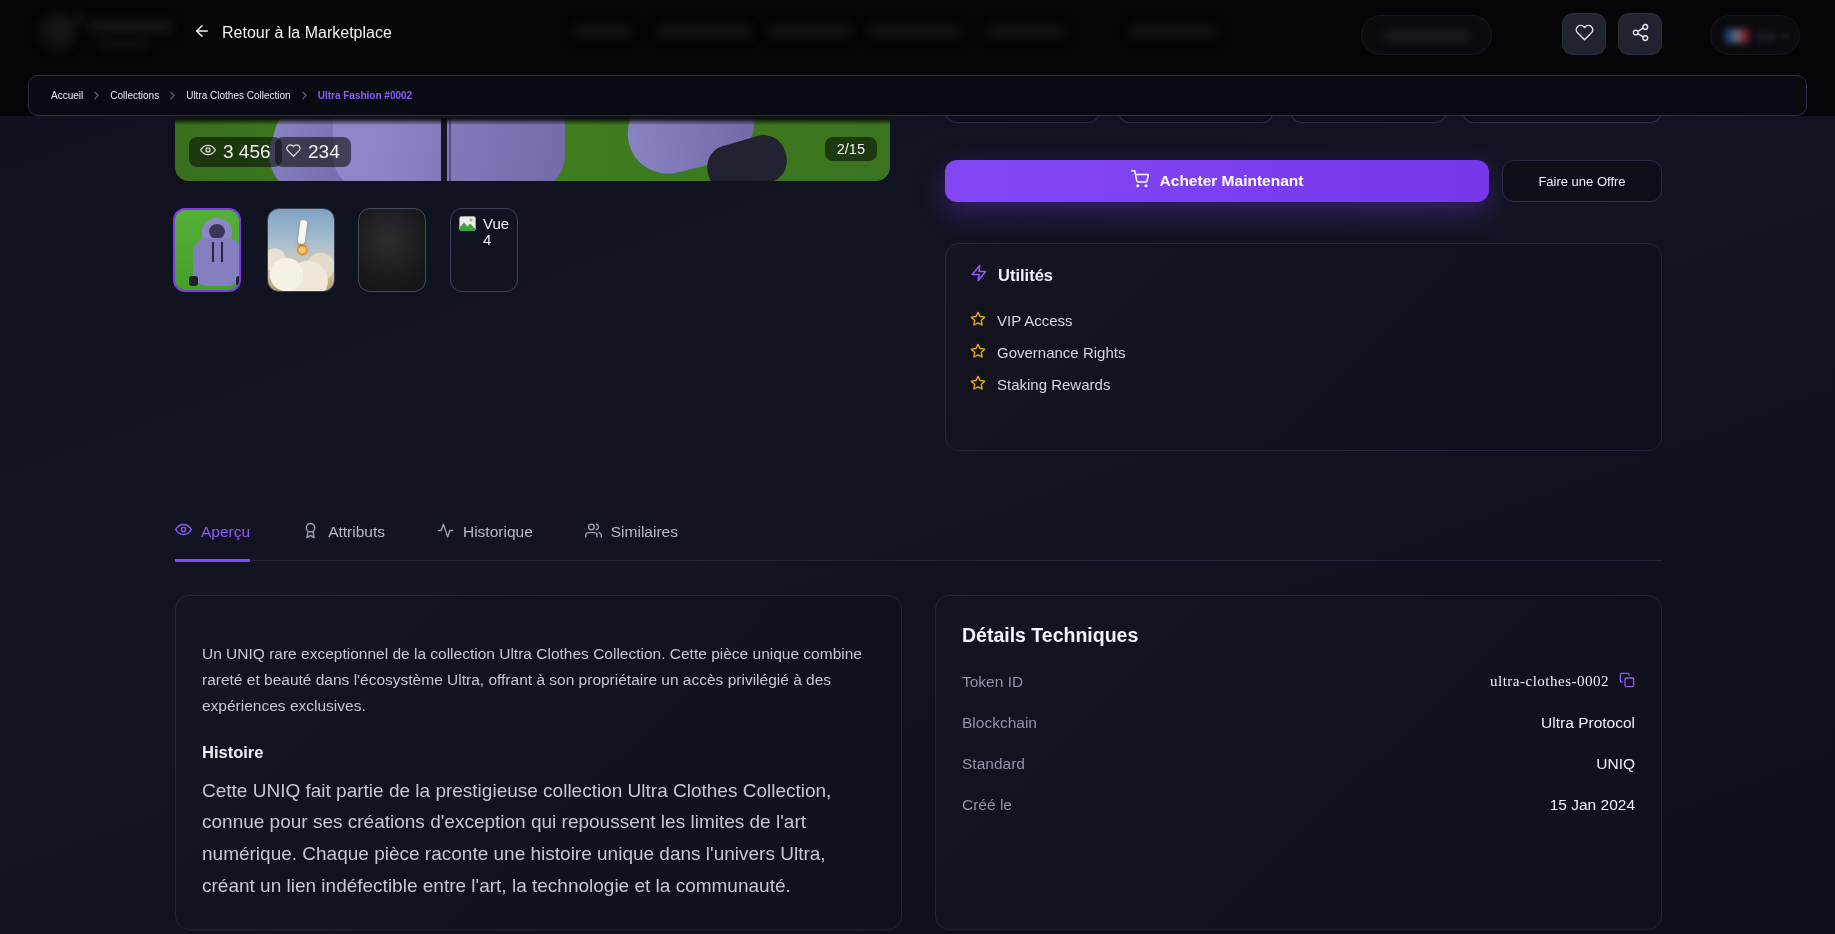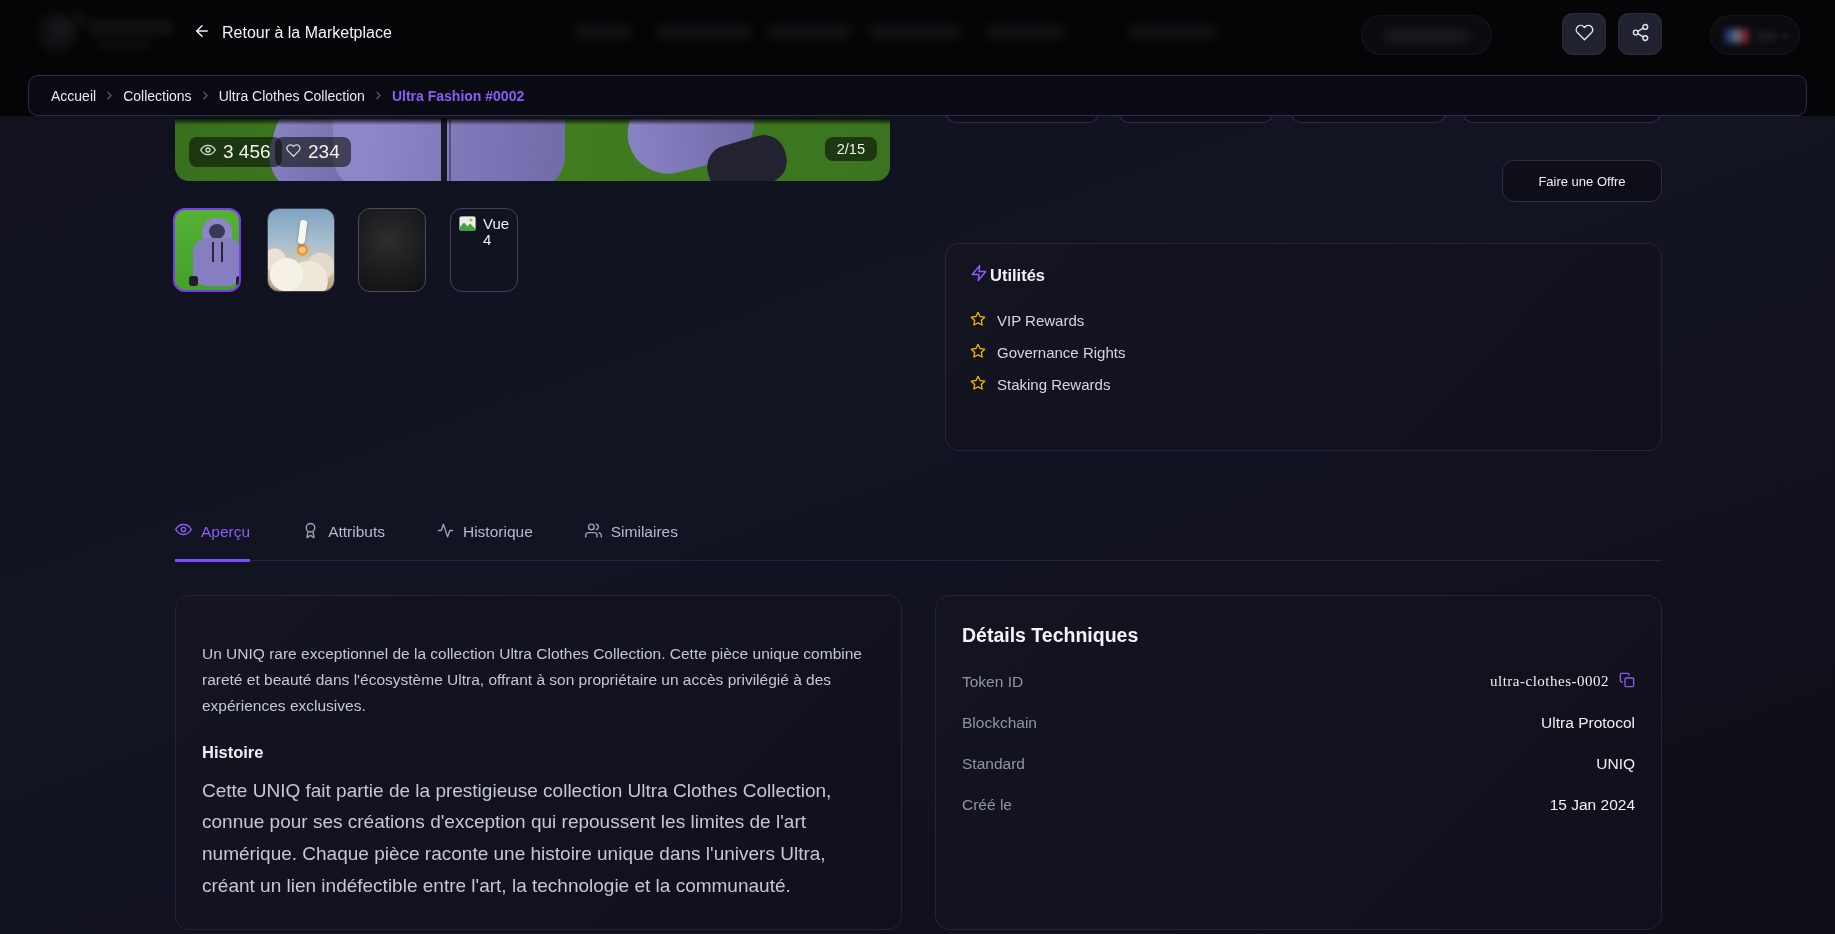--- a/index.html
+++ b/index.html
@@ -31,21 +31,21 @@
   .icon-btn svg{ stroke:#dfe2ee; }
   .flag-pill{ left:1710px; top:15px; width:90px; height:40px; }
   .flag-pill .flag{ position:absolute; left:14px; top:13px; width:24px; height:14px; border-radius:2px; filter:blur(3px);
                     background:linear-gradient(90deg,#26407a 0 33%,#6b6b74 33% 66%,#7b2430 66% 100%);}
   .flag-pill .bar{ position:absolute; left:44px; top:16px; width:22px; height:9px; background:#1a1a21; border-radius:3px; filter:blur(3px);}
   .flag-pill .caret{ position:absolute; right:10px; top:17px; width:8px; height:6px; background:#17171d; filter:blur(2px);}
 
   
   .crumbbar{ position:absolute; left:28px; top:75px; width:1779px; height:41px; z-index:5;
              background:#0a0a12; border:1px solid #2d2e4f; border-radius:10px;
-             display:flex; align-items:center; padding:0 22px; gap:7px; font-size:14px;}
+             display:flex; align-items:center; padding:0 22px; gap:7px; font-size:10px;}
   .crumb{ color:#e7e9f2; cursor:pointer; }
   .crumb-sep svg{ stroke:#565b74; display:block; }
   .crumb-current{ color:#8b5cf6; font-weight:bold; }
 
   
   .stub{ position:absolute; top:92px; height:31px; z-index:4; background:#0d0e19;
          border:1px solid #2a2b48; border-top:none; border-radius:0 0 12px 12px;}
 
   
   .viewer{ position:absolute; left:175px; top:118px; width:715px; height:63px; z-index:5;
@@ -107,21 +107,21 @@
   .buy-btn svg{ stroke:#fff; }
   .offer-btn{ position:absolute; left:1502px; top:160px; width:160px; height:42px; z-index:5;
               background:#0d0e18; border:1px solid #2b2c45; border-radius:12px; cursor:pointer;
               color:#eef0f8; font-size:13px; font-family:"Liberation Sans",sans-serif;
               display:flex; align-items:center; justify-content:center;}
 
   
   .panel{ position:absolute; background:linear-gradient(135deg,#13141f 0%,#0f101b 100%);
           border:1px solid #23243c; border-radius:14px; z-index:5;}
   .utilities{ left:945px; top:243px; width:717px; height:208px; padding:20px 24px;}
-  .util-title-row{ display:flex; align-items:center; gap:2px; }
+  .util-title-row{ display:flex; align-items:center; gap:10px; }
   .util-title{ font-size:16.5px; font-weight:bold; color:#f0f1f8;}
   .util-list{ margin-top:18px; }
   .util-item{ display:flex; align-items:center; gap:11px; height:32px; color:#d4d7e3; font-size:15px;}
   .util-item svg{ stroke:#eab308; flex:none;}
 
   
   .tabbar{ position:absolute; left:175px; top:519px; width:1487px; height:42px; z-index:5;
            display:flex; gap:52px; border-bottom:1px solid #242538;}
   .tab{ display:flex; align-items:center; gap:9px; font-size:15.5px; color:#b5bac9;
         padding-bottom:15px; cursor:pointer; }
@@ -281,39 +281,49 @@
     <span>
       <svg width="17" height="15" viewBox="0 0 17 15">
           <rect x="0.5" y="0.5" width="16" height="14" rx="2" fill="#ececec" stroke="#9a9a9a"></rect>
           <path d="M1 11l4-4.5 3.5 4 2.5-3 5 5v1.5a1 1 0 0 1-1 1H2a1 1 0 0 1-1-1z" fill="#3fa344"></path>
           <circle cx="12" cy="4" r="1.5" fill="#8bc34a"></circle>
         </svg>
     </span>
     <span class="vue-label">Vue 4</span>
   </div>
 
+  <button class="buy-btn">
+    <span>
+      <svg width="18" height="18" viewBox="0 0 24 24" fill="none" stroke-width="2" stroke-linecap="round" stroke-linejoin="round">
+          <circle cx="9" cy="21" r="1"></circle>
+          <circle cx="20" cy="21" r="1"></circle>
+          <path d="M1 1h4l2.68 13.39a2 2 0 0 0 2 1.61h9.72a2 2 0 0 0 2-1.61L23 6H6"></path>
+        </svg>
+    </span>
+    <span>Acheter Maintenant</span>
+  </button>
   <button class="offer-btn">
     <span>Faire une Offre</span>
   </button>
 
   <div class="panel utilities">
     <div class="util-title-row">
       <span>
         <svg width="18" height="18" viewBox="0 0 24 24" fill="none" stroke="#8b5cf6" stroke-width="2" stroke-linecap="round" stroke-linejoin="round">
             <polygon points="13 2 3 14 12 14 11 22 21 10 12 10 13 2"></polygon>
           </svg>
       </span>
       <span class="util-title">Utilités</span>
     </div>
     <div class="util-list">
       <div class="util-item">
         <span><svg width="16" height="16" viewBox="0 0 24 24" fill="none" stroke-width="2" stroke-linejoin="round">
               <polygon points="12 2 15.09 8.26 22 9.27 17 14.14 18.18 21.02 12 17.77 5.82 21.02 7 14.14 2 9.27 8.91 8.26 12 2"></polygon>
             </svg></span>
-        <span>VIP Rewards</span>
+        <span>VIP Access</span>
       </div>
       <div class="util-item">
         <span><svg width="16" height="16" viewBox="0 0 24 24" fill="none" stroke-width="2" stroke-linejoin="round">
               <polygon points="12 2 15.09 8.26 22 9.27 17 14.14 18.18 21.02 12 17.77 5.82 21.02 7 14.14 2 9.27 8.91 8.26 12 2"></polygon>
             </svg></span>
         <span>Governance Rights</span>
       </div>
       <div class="util-item">
         <span><svg width="16" height="16" viewBox="0 0 24 24" fill="none" stroke-width="2" stroke-linejoin="round">
               <polygon points="12 2 15.09 8.26 22 9.27 17 14.14 18.18 21.02 12 17.77 5.82 21.02 7 14.14 2 9.27 8.91 8.26 12 2"></polygon>

